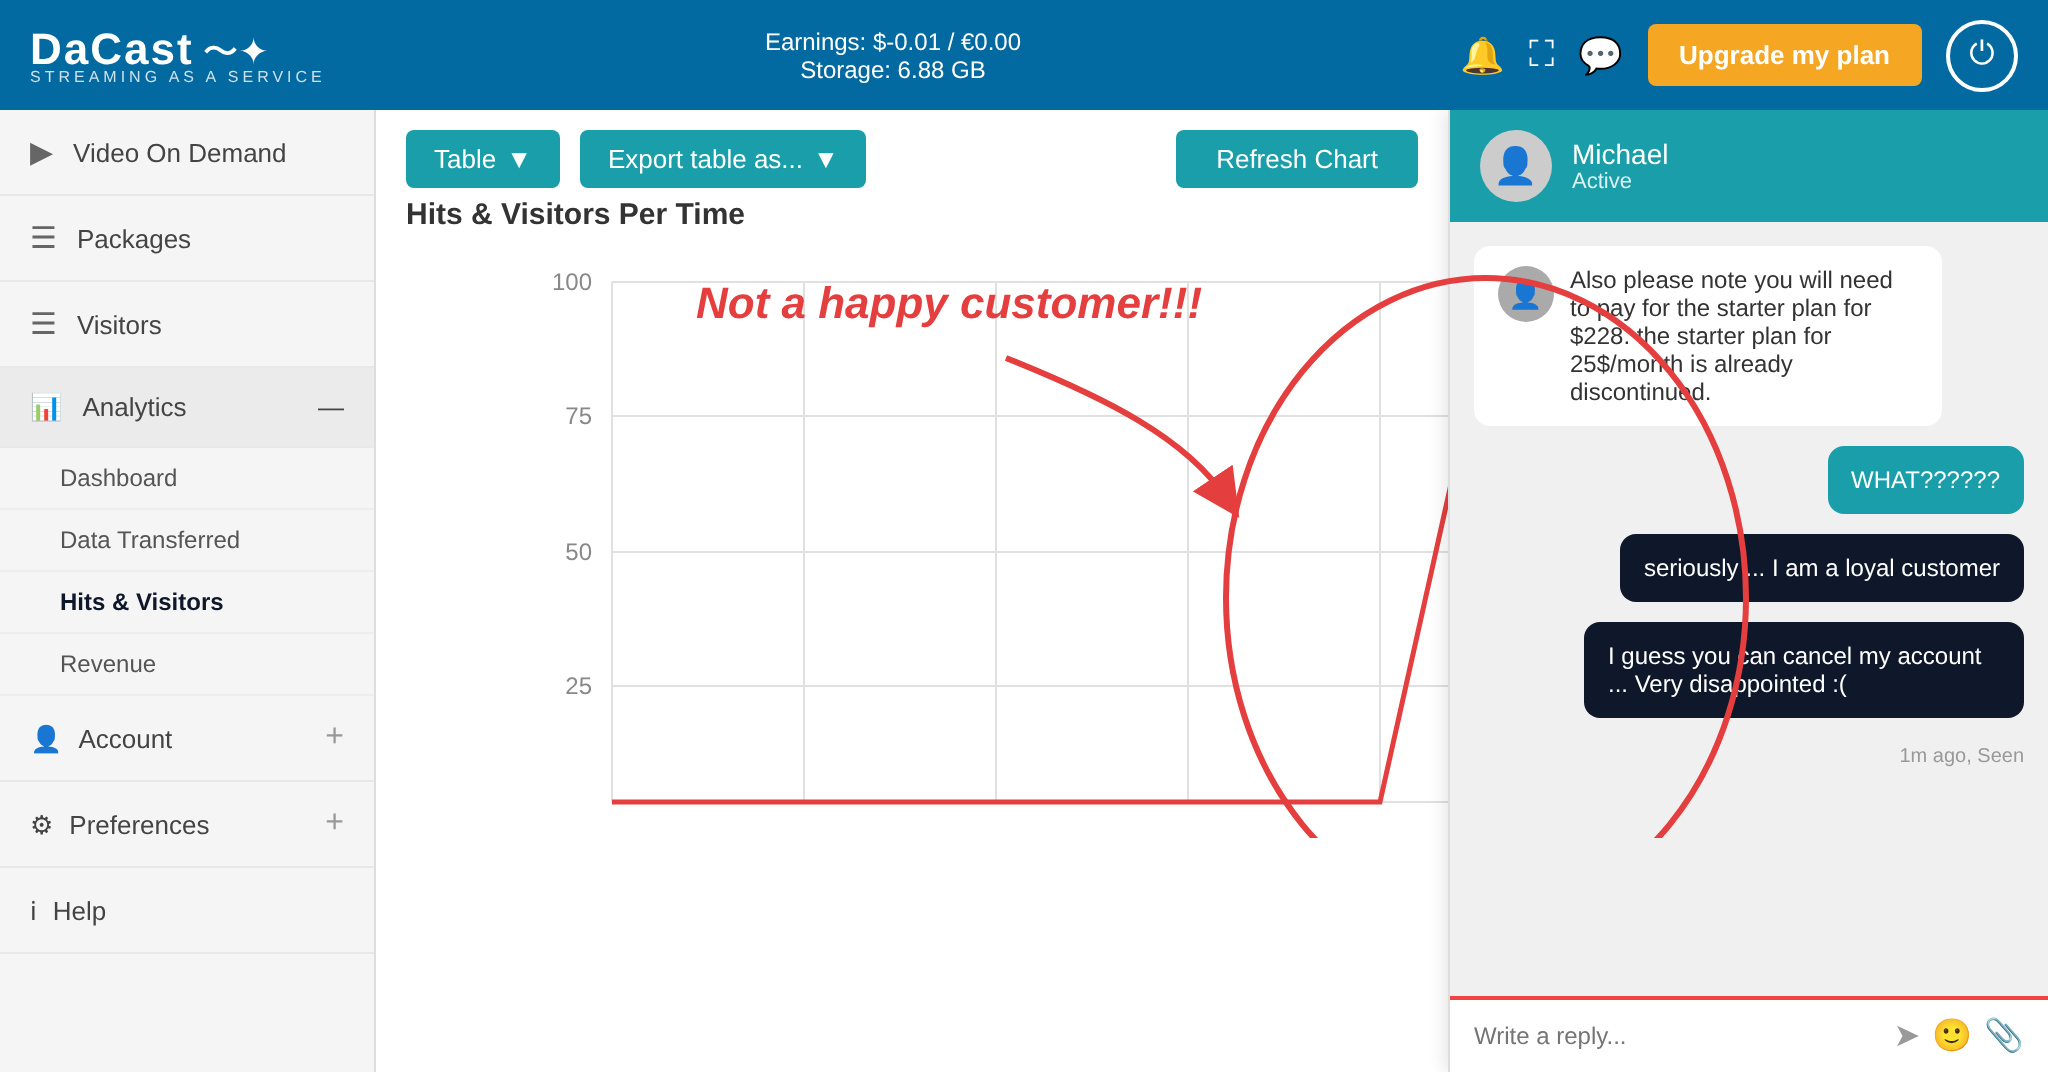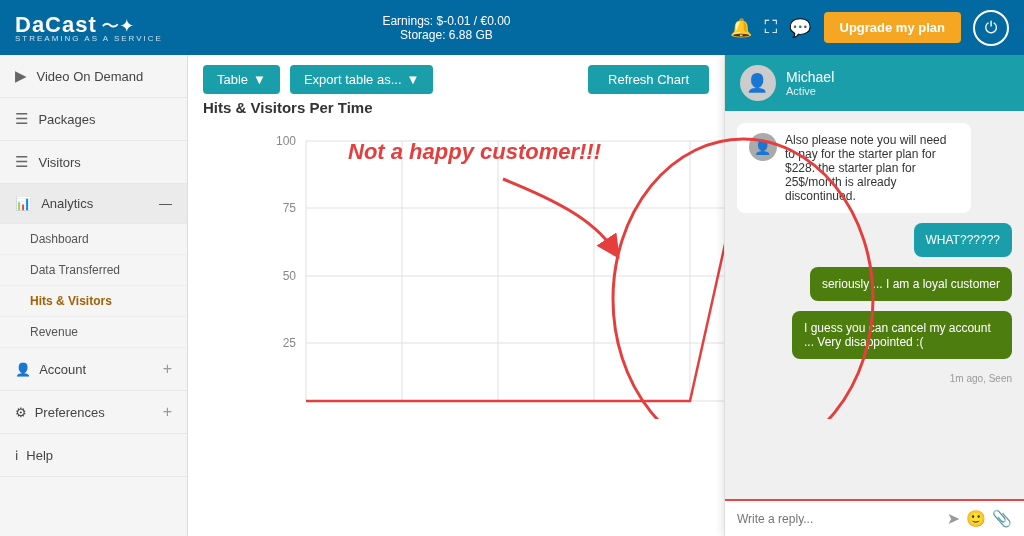--- a/index.html
+++ b/index.html
@@ -59,21 +59,21 @@
       border-bottom: 1px solid #e8e8e8;
       background: #ebebeb;
     }
     .analytics-sub {
       padding: 8px 15px 8px 30px;
       font-size: 12px;
       color: #555;
       cursor: pointer;
       border-bottom: 1px solid #eeeeee;
     }
-    .analytics-sub.active { color: #a16207; font-weight: 600; }
+    .analytics-sub.active { color: #0f172a; font-weight: 600; }
     .sidebar-bottom-item {
       display: flex;
       align-items: center;
       justify-content: space-between;
       padding: 12px 15px;
       cursor: pointer;
       font-size: 13px;
       color: #444;
       border-bottom: 1px solid #e8e8e8;
     }
@@ -197,21 +197,21 @@
     .msg-sent {
       background: #1a9faa;
       color: white;
       border-radius: 8px;
       padding: 10px 12px;
       font-size: 12px;
       max-width: 80%;
       align-self: flex-end;
     }
     .msg-sent-teal {
-      background: #4d7c0f;
+      background: #0f172a;
       color: white;
       border-radius: 8px;
       padding: 10px 12px;
       font-size: 12px;
       max-width: 80%;
       align-self: flex-end;
     }
     .msg-timestamp { font-size: 10px; color: #999; text-align: right; margin-top: 4px; }
     .chat-input-area {
       border-top: 2px solid #ef4444;

